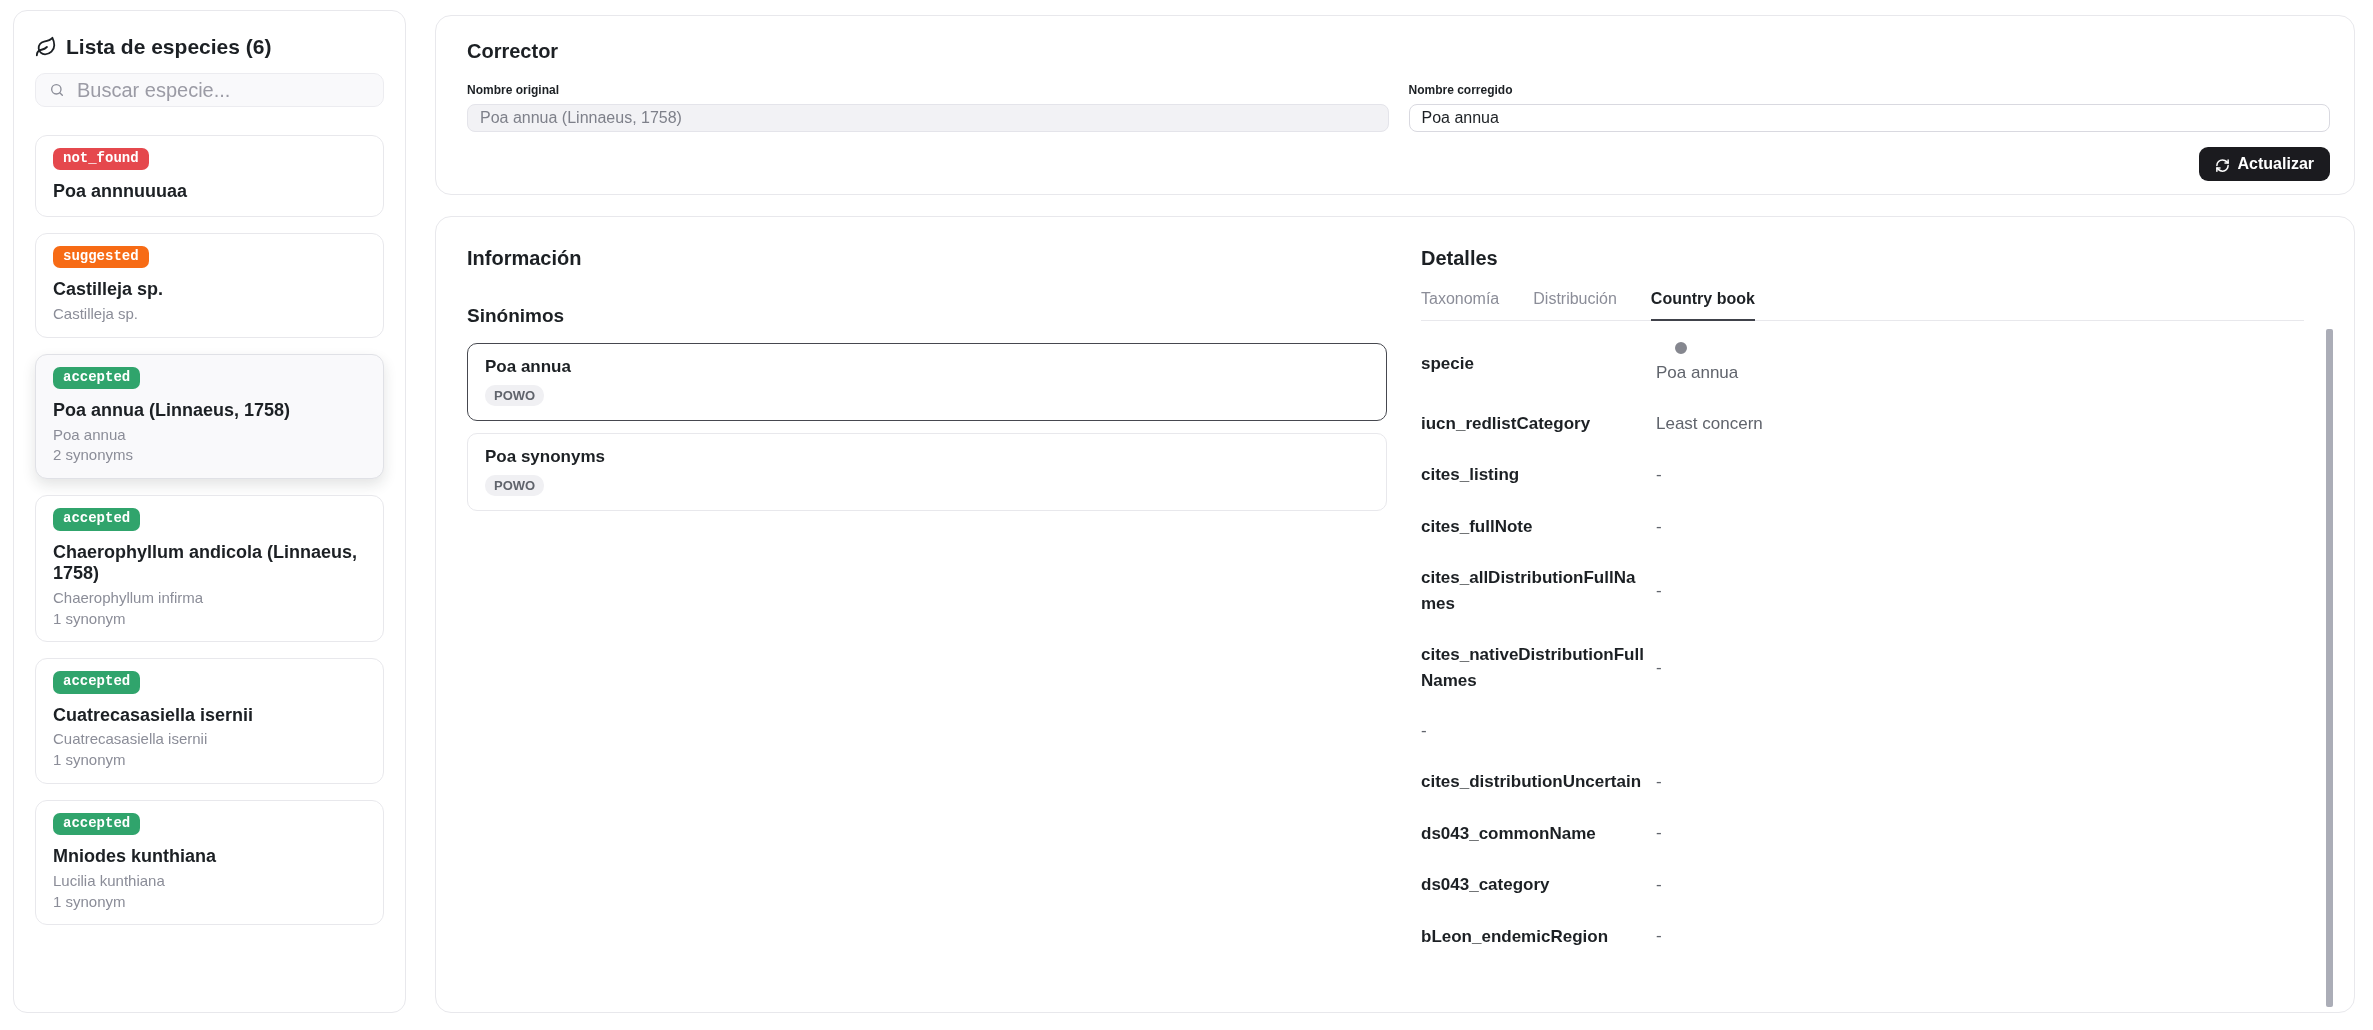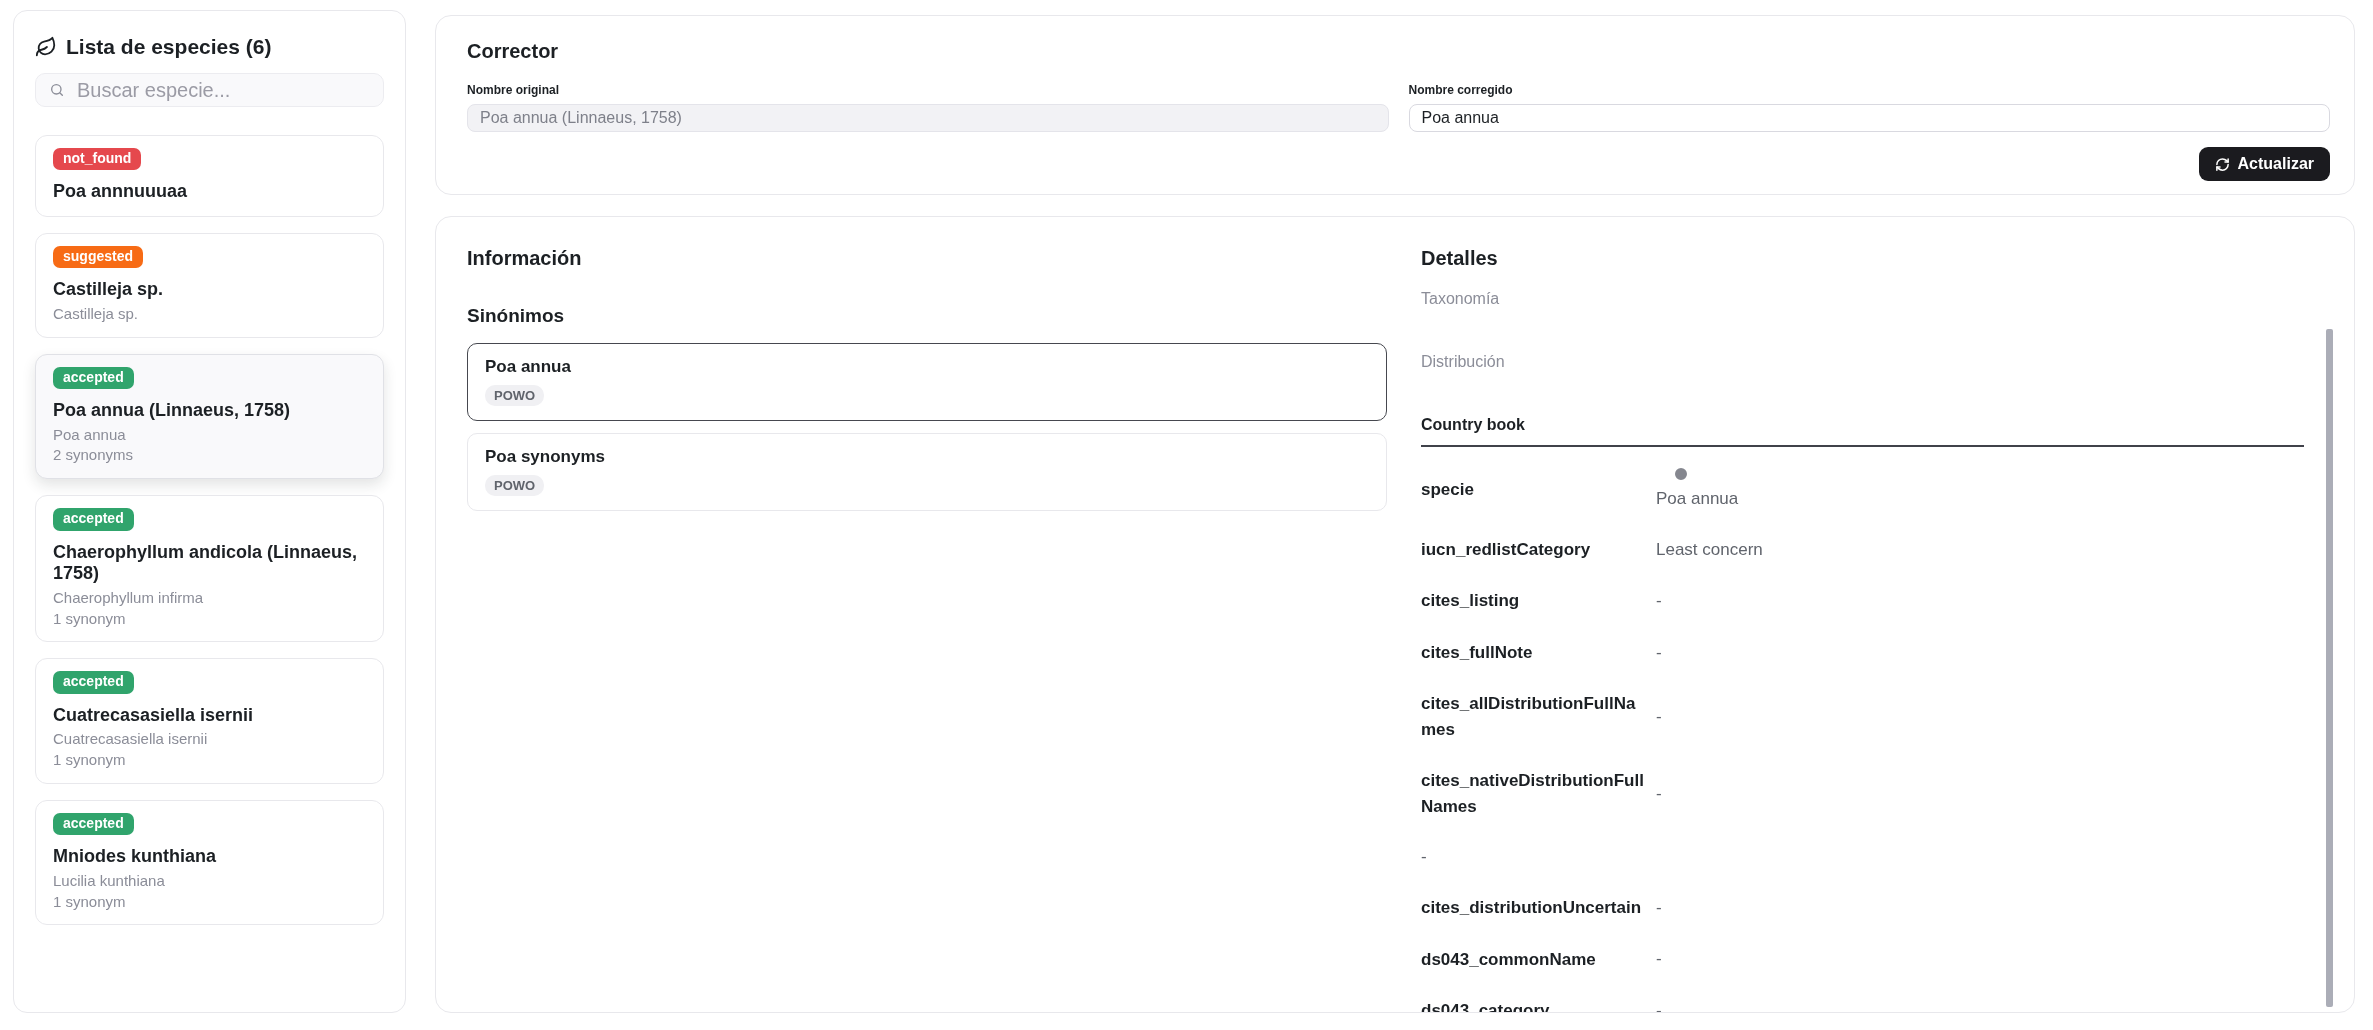--- a/index.html
+++ b/index.html
@@ -36,21 +36,21 @@
   .species-card {
     border: 1px solid #e8e8ec; border-radius: 12px; background: #fff;
     padding: 12px 17px 13px 17px; cursor: pointer;
   }
   .species-card.selected {
     background: #f9f9fb; border-color: #e0e1e6;
     box-shadow: 0 6px 14px rgba(28, 32, 36, 0.12);
   }
   .badge {
     display: inline-block; color: #fff; font-size: 14px; font-weight: 700;
-    padding: 3px 10px 4px 10px; border-radius: 7px; line-height: 1.1;
+    padding: 3px 10px 4px 10px; border-radius: 7px; line-height: 1.1; font-family: Liberation Mono, monospace;
   }
   .badge.not_found { background: #e5484d; }
   .badge.suggested { background: #f76b15; }
   .badge.accepted  { background: #30a46c; }
   .species-name { margin-top: 11px; font-size: 18px; font-weight: 700; line-height: 1.2; }
   .species-sub  { margin-top: 4px;  font-size: 15px; color: #8b8d98; line-height: 1.25; }
   .species-syn  { margin-top: 2px;  font-size: 15px; color: #8b8d98; line-height: 1.25; }
 
   
   .main { flex: 1; display: flex; flex-direction: column; gap: 21px; padding-top: 5px; }
@@ -62,21 +62,21 @@
   .fields { display: flex; gap: 20px; margin-top: 20px; }
   .field { flex: 1; }
   .field-label { display: block; font-size: 12px; font-weight: 700; margin-bottom: 7px; }
   .field input {
     width: 100%; height: 28px; border: 1px solid #d9d9e0; border-radius: 8px;
     padding: 0 12px; font-family: inherit; font-size: 16px; color: #1c2024; background: #fff;
   }
   .field input[disabled] { background: #f2f2f5; color: #7e808a; border-color: #e4e4ea; }
   .corrector-actions { display: flex; justify-content: flex-end; margin-top: 15px; }
   .update-btn {
-    display: inline-flex; align-items: center; gap: 8px;
+    display: inline-flex; align-items: flex-end; gap: 8px;
     background: #1b1b1f; color: #fff; border: none; border-radius: 9px;
     font-family: inherit; font-size: 16px; font-weight: 700;
     padding: 8px 16px; cursor: pointer;
   }
 
   
   .info-card { flex: 1; padding: 30px 24px 24px 31px; display: flex; gap: 34px; position: relative; overflow: hidden; }
   .info-left { width: 920px; flex-shrink: 0; }
   .syn-title { font-size: 19px; font-weight: 700; margin: 35px 0 16px 0; }
   .syn-card {
@@ -85,21 +85,21 @@
   }
   .syn-card.selected { border: 1.5px solid #46484f; }
   .syn-name { font-size: 17px; font-weight: 700; }
   .syn-source {
     display: inline-block; margin-top: 8px;
     background: #f0f0f3; color: #60646c; font-size: 13px; font-weight: 600;
     padding: 3px 9px; border-radius: 10px;
   }
 
   .info-right { flex: 1; position: relative; padding-right: 26px; }
-  .tabs { display: flex; gap: 34px; border-bottom: 1px solid #e8e8ec; margin-top: 20px; flex-direction: column; }
+  .tabs { display: flex; gap: 34px; border-bottom: 1px solid #e8e8ec; margin-top: 20px; }
   .tab { padding-bottom: 11px; font-size: 16px; color: #8b8d98; cursor: pointer; }
   .tab.active { color: #1c2024; font-weight: 600; border-bottom: 2px solid #40424a; margin-bottom: -1px; }
   .detail-rows { margin-top: 8px; }
   .detail-row { display: flex; align-items: center; padding: 13px 0; min-height: 28px; }
   .detail-label {
     width: 235px; flex-shrink: 0;
     font-size: 17px; font-weight: 700; line-height: 1.5; word-break: break-all;
     padding-right: 10px;
   }
   .detail-value { color: #60646c; font-size: 17px; line-height: 1.4; }

